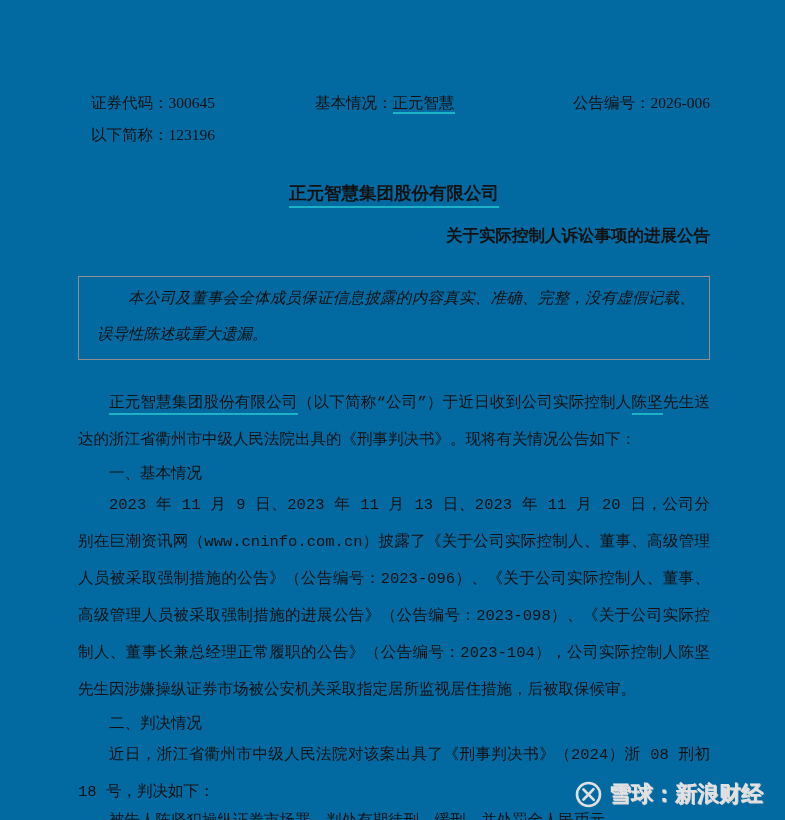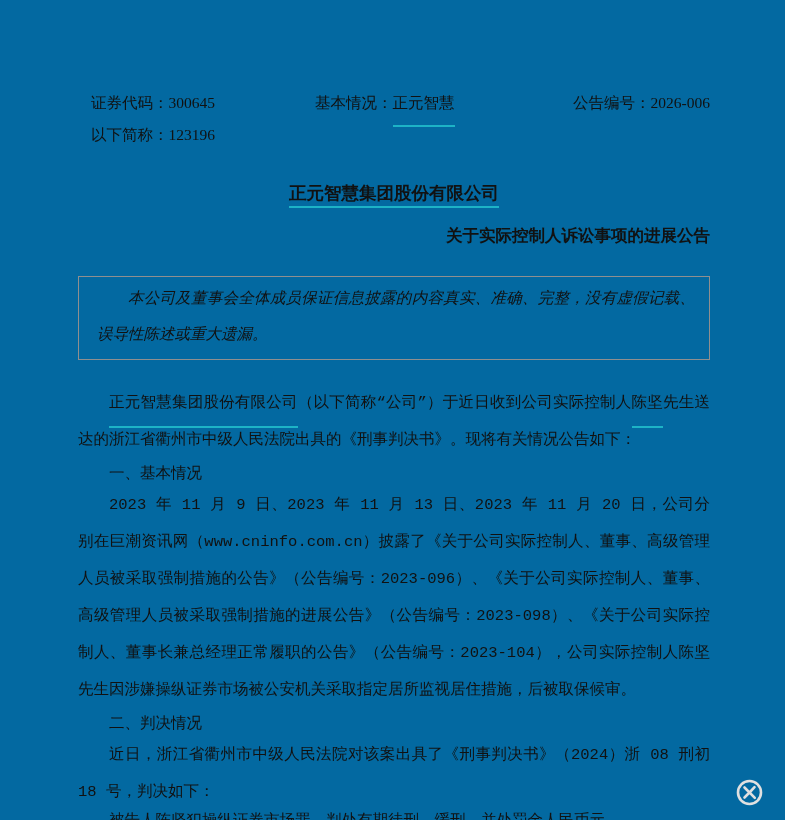--- a/index.html
+++ b/index.html
@@ -14,21 +14,21 @@
   .content{padding:0 75px 0 78px;}
 
   
   .sec-header{margin-top:93px;font-size:15.5px;}
   .header-row{display:flex;line-height:19px;margin-bottom:13px;padding-left:13px;}
   .hcell1{width:224px;}
   .hcell2{flex:0 0 auto;}
   .hcell3{margin-left:auto;}
   .tlink{
     border-bottom:2px solid #1db3c6;
-    padding-bottom:14px;
+    padding-bottom:1px;
     text-decoration:none;color:#111;
   }
 
   
   .doc-title{margin-top:38px;text-align:center;font-size:17.5px;font-weight:bold;line-height:22px;}
   .doc-title .tlink{padding-bottom:3px;}
   .doc-subtitle{margin-top:21px;text-align:right;font-size:16.5px;font-weight:bold;line-height:21px;}
 
   
   .disclaimer-box{
@@ -111,14 +111,15 @@
 
   </div>
 
   <div class="watermark">
     <span>
       <svg width="27" height="27" viewBox="0 0 27 27">
         <circle cx="13.5" cy="13.5" r="11.5" fill="none" stroke="#e0e0e0" stroke-width="2.6"></circle>
         <path d="M8.5 8.5 L13.5 13.5 L8.5 18.5 M18.5 8.2 L13.5 13.5 L18.8 18.8" fill="none" stroke="#e0e0e0" stroke-width="2.6" stroke-linecap="round"></path>
       </svg>
     </span>
+    <span>雪球：新浪财经</span>
   </div>
 </div>
 
 </body></html>

